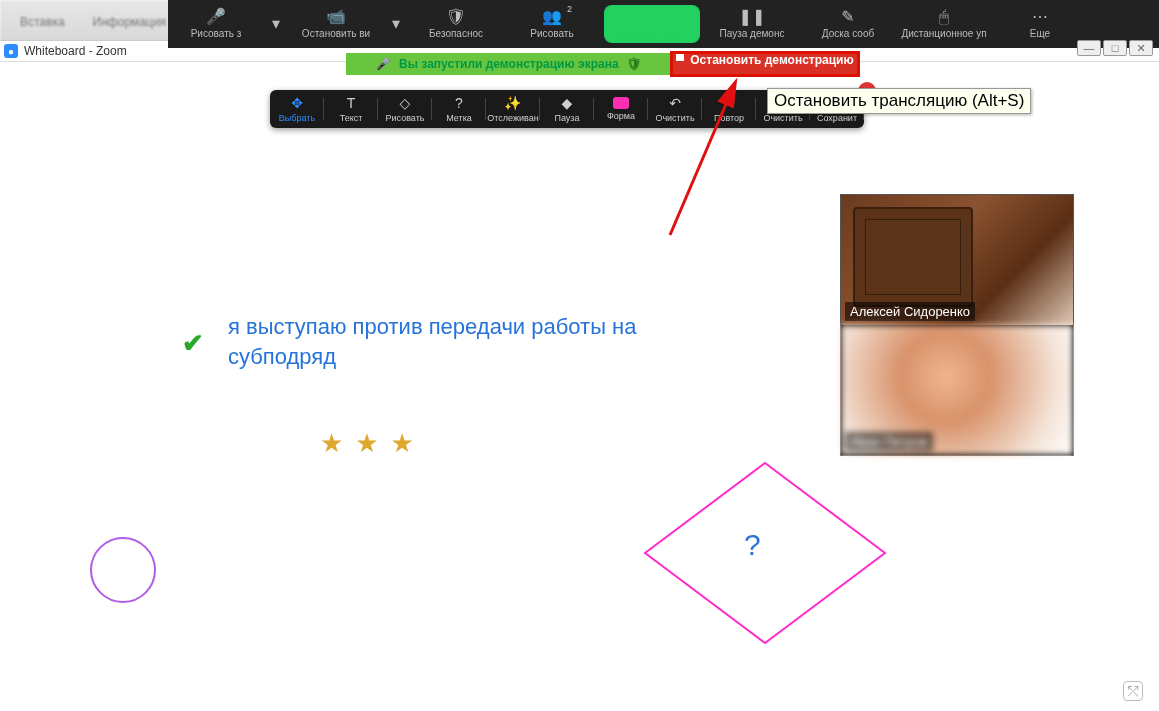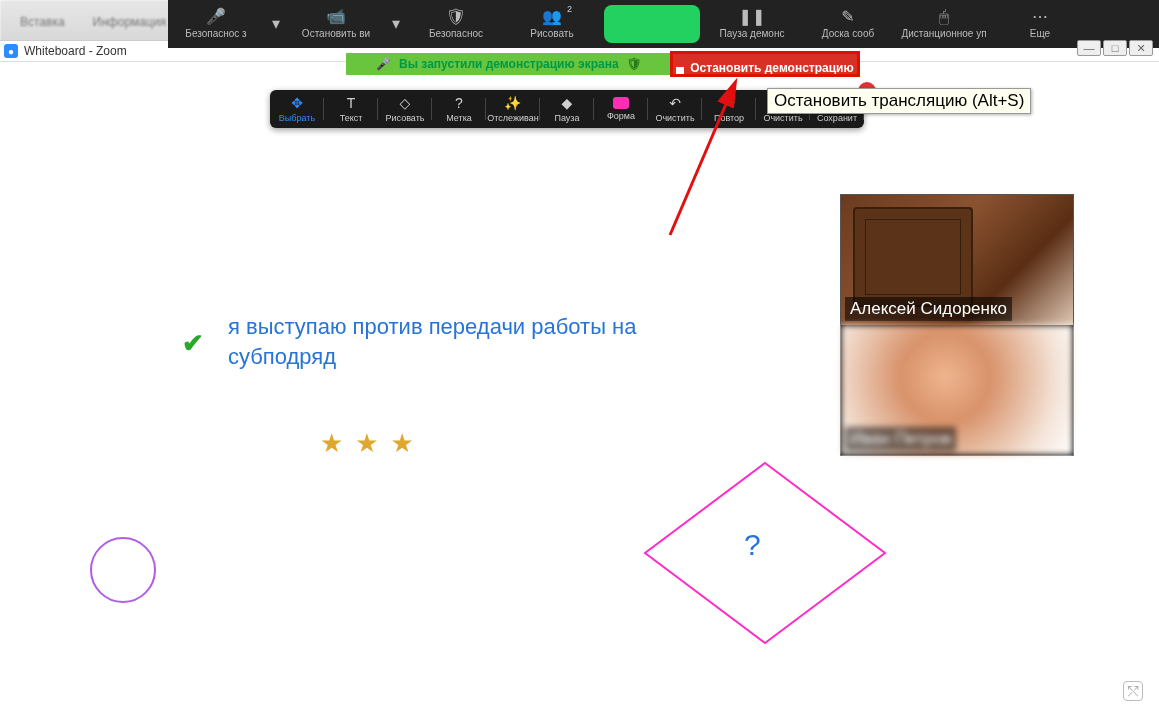--- a/index.html
+++ b/index.html
@@ -24,21 +24,21 @@
   
   .title-strip { position:absolute; top:40px; left:0; right:0; height:22px; background:#fff; border-top:1px solid #ccc; border-bottom:1px solid #ddd; display:flex; align-items:center; padding-left:4px; font-size:12px; color:#333; gap:6px; z-index:15;}
   .title-strip .zoom-ico{ width:14px;height:14px;border-radius:3px;background:#2d8cff;color:#fff;display:flex;align-items:center;justify-content:center;font-size:10px;}
 
   
   .share-bar { position:absolute; top:53px; left:346px; width:512px; height:22px; display:flex; z-index:22; font-size:12px; font-weight:bold;}
   .share-bar .msg{ flex:1; background:#69c53e; color:#0a3; display:flex; align-items:center; justify-content:center; gap:8px; color:#0b4; }
   .share-bar .msg span{color:#094; font-weight:600;}
   .share-bar .msg .mic-ic{color:#2a7a1a;}
   .share-bar .msg .shield{color:#2a7a1a;}
-  .share-bar .stop{ width:186px; background:#d93025; color:#fff; display:flex; align-items:flex-end; justify-content:center; gap:6px; outline:3px solid #d10; outline-offset:-1px;}
+  .share-bar .stop{ width:186px; background:#d93025; color:#fff; display:flex; align-items:flex-start; justify-content:center; gap:6px; outline:3px solid #d10; outline-offset:-1px;}
   .share-bar .stop .sq{width:8px;height:8px;background:#fff;}
 
   
   .tooltip { position:absolute; top:88px; left:767px; background:#fffff0; border:1px solid #999; padding:2px 6px; font-size:17px; box-shadow:1px 1px 3px rgba(0,0,0,.3); z-index:30;}
 
   
   .anno-bar { position:absolute; top:90px; left:270px; height:38px; background:#1a1a1a; color:#cfcfcf; border-radius:6px; display:flex; align-items:stretch; z-index:21; box-shadow:0 2px 6px rgba(0,0,0,.4);}
   .anno-btn { width:54px; display:flex; flex-direction:column; align-items:center; justify-content:center; font-size:9px; gap:2px; cursor:pointer; position:relative;}
   .anno-btn.sel { color:#2d8cff; }
   .anno-btn .ic{font-size:14px;}
@@ -60,38 +60,38 @@
   .qmark{ position:absolute; top:466px; left:744px; color:#2673da; font-size:30px;}
   .arrow{ position:absolute; top:75px; left:650px; z-index:23;}
 
   
   .video-panel{ position:absolute; top:194px; left:840px; width:234px; background:#000; z-index:18; border:1px solid #555;}
   .vid{ position:relative; width:100%; }
   .vid1{ height:130px; background:linear-gradient(135deg,#6b3a1e 0%, #8a5230 40%, #5a2e14 70%, #e0c8b4 100%);}
   .vid1 .door{position:absolute; left:12px; top:12px; width:120px; height:100px; background:#5a3318; border:2px solid #3a1f0c; border-radius:4px;}
   .vid1 .door::before{content:""; position:absolute; inset:10px; border:1px solid rgba(0,0,0,.4);}
   .vid2{ height:130px; background:radial-gradient(circle at 45% 40%, #efb58f 0%, #d8926a 30%, #f4e4d8 75%, #ffffff 100%); filter:blur(3px);}
-  .vid .name{ position:absolute; left:4px; bottom:4px; background:rgba(0,0,0,.55); color:#fff; font-size:17px; padding:2px 5px;}
+  .vid .name{ position:absolute; left:4px; bottom:4px; background:rgba(0,0,0,.55); color:#fff; font-size:13px; padding:2px 5px;}
 
   
   .corner-plus{ position:absolute; right:16px; bottom:10px; width:20px; height:20px; border:1px solid #bbb; border-radius:4px; color:#aaa; display:flex; align-items:center; justify-content:center; font-size:14px;}
 </style>
 </head>
 <body>
 
 <div class="bg-ribbon">
   <span>Вставка</span>
     <span>Информация</span>
     <span>Разметка</span>
 </div>
 
 <div class="zoom-bar" id="zoom-bar">
     <div class="zoom-btn">
       <span class="ic">🎤</span>
-      <span>Безопаснос з</span>
+      <span>Рисовать з</span>
     </div>
     <div class="zoom-btn" style="width: 24px;">
       <span class="ic">▾</span>
     </div>
     <div class="zoom-btn">
       <span class="ic">📹</span>
       <span>Остановить ви</span>
     </div>
     <div class="zoom-btn" style="width: 24px;">
       <span class="ic">▾</span>

